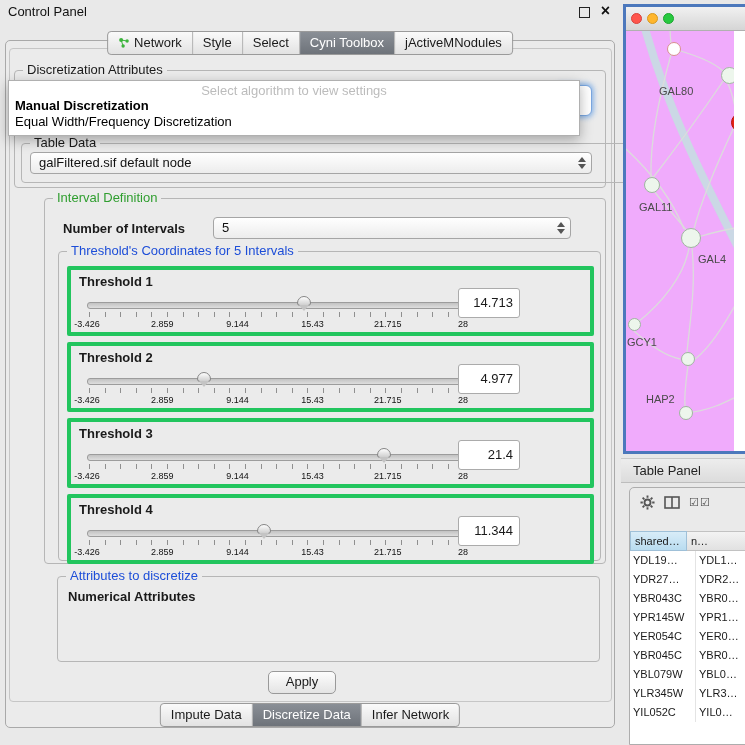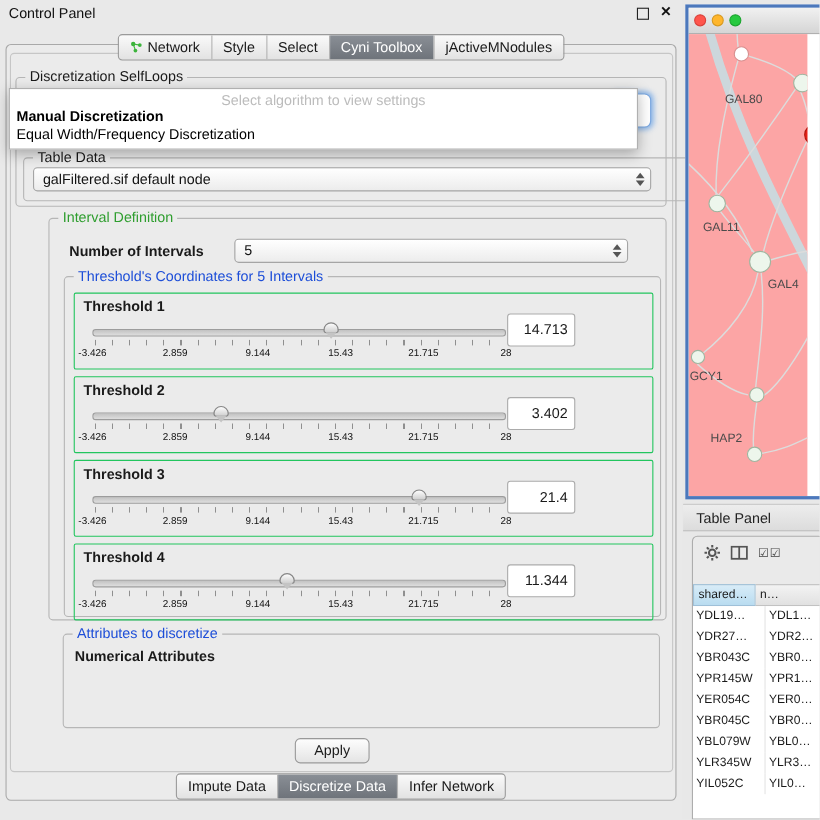--- a/index.html
+++ b/index.html
@@ -47,21 +47,21 @@
   
   .algo-popup{position:absolute;left:8px;top:80px;width:570px;height:54px;background:#fff;
               border:1px solid #b0b0b0;box-shadow:0 4px 12px rgba(0,0,0,.3);z-index:30;}
   .popup-placeholder{text-align:center;color:#bcbcbc;font-size:13px;padding-top:2px;height:15px;}
   .popup-option{padding-left:6px;font-size:13px;height:16px;line-height:16px;color:#000;}
   .popup-option.bold{font-weight:bold;}
   .combo-peek{position:absolute;left:556px;top:85px;width:34px;height:29px;background:#fff;
               border:1px solid #7aa7e0;border-radius:6px;box-shadow:0 0 5px 2px rgba(96,156,230,.65);z-index:20;}
 
   
-  .th-panel{position:absolute;left:8px;width:527px;height:70px;border:1px solid #22c55e;border-radius:2px;box-sizing:border-box;}
+  .th-panel{position:absolute;left:8px;width:527px;height:70px;border:4px solid #22c55e;border-radius:2px;box-sizing:border-box;}
   .th-label{position:absolute;left:8px;top:4px;font-weight:bold;font-size:13px;}
   .slider{position:absolute;left:16px;top:24px;width:376px;height:40px;}
   .track{position:absolute;left:0;right:0;top:8px;height:5px;background:linear-gradient(#c2c2c2,#dedede);
          border:1px solid #9c9c9c;border-radius:3px;}
   .ticks{position:absolute;left:2px;right:2px;top:18px;height:5px;
          background:repeating-linear-gradient(to right,#8f8f8f 0 1px,transparent 1px 15.6px);}
   .tick-labels{position:absolute;left:0;right:0;top:25px;height:12px;font-size:9px;color:#111;}
   .tick-labels span{position:absolute;transform:translateX(-50%);white-space:nowrap;}
   .thumb{position:absolute;top:2px;width:14px;height:17px;transform:translateX(-50%);}
   .thumb .cap{width:14px;height:10px;background:linear-gradient(#fdfdfd,#cfcfcf);border:1px solid #868686;
@@ -83,21 +83,21 @@
              background:linear-gradient(#fdfdfd,#e4e4e4);text-align:center;line-height:19px;font-size:13px;z-index:5;}
 
   
   .net-window{position:absolute;left:623px;top:4px;width:126px;height:450px;border:3px solid #4c78bc;
               background:#fff;box-sizing:border-box;overflow:hidden;}
   .net-titlebar{height:23px;background:linear-gradient(#f1f1f1,#d5d5d5);border-bottom:1px solid #b0b0b0;position:relative;}
   .light{position:absolute;top:6px;width:11px;height:11px;border-radius:50%;box-sizing:border-box;}
   .light.red{left:5px;background:#ff554c;border:1px solid #d9413a;}
   .light.yellow{left:21px;background:#ffb62c;border:1px solid #d8991f;}
   .light.green{left:37px;background:#27c93f;border:1px solid #1ca52f;}
-  .net-canvas{position:relative;width:108px;height:421px;background:#fca5a5;overflow:hidden;text-decoration:underline;}
+  .net-canvas{position:relative;width:108px;height:421px;background:#f0abfc;overflow:hidden;text-decoration:underline;}
   .net-edges{position:absolute;left:0;top:0;}
   .net-node{position:absolute;border-radius:50%;background:#edf6ec;border:1px solid #9fb6a0;box-sizing:border-box;}
   .net-node.red{background:#e62117;border-color:#b3150d;}
   .net-node.pink{background:#fff;border-color:#d88f8f;}
   .net-label{position:absolute;font-size:11px;color:#4a4a4a;white-space:nowrap;}
 
   .tp-bar{position:absolute;left:621px;top:458px;width:124px;height:25px;background:linear-gradient(#ededed,#dcdcdc);
           border-top:1px solid #c9c9c9;border-bottom:1px solid #bdbdbd;box-sizing:border-box;}
   .tp-bar span{position:absolute;left:12px;top:4px;font-size:13px;color:#222;}
 
@@ -153,21 +153,21 @@
       </div>
       <div class="tab selected">
         <span>Cyni Toolbox</span>
       </div>
       <div class="tab">
         <span>jActiveMNodules</span>
       </div>
     </div>
 
     <div class="group" style="left:14px;top:70px;width:592px;height:118px;">
-      <span class="group-title">Discretization SelfLoops</span>
+      <span class="group-title">Discretization Attributes</span>
       <div class="group" style="left:6px;top:72px;width:640px;height:40px;">
         <span class="group-title">Table Data</span>
         <div class="combo" style="left:8px;top:8px;width:562px;">
           <span>galFiltered.sif default node</span>
           <span class="stepper">
               <i class="up"></i>
               <i class="dn"></i>
             </span>
         </div>
       </div>
@@ -228,21 +228,21 @@
                 <span style="left: 20%;">2.859</span>
                 <span style="left: 40%;">9.144</span>
                 <span style="left: 60%;">15.43</span>
                 <span style="left: 80%;">21.715</span>
                 <span style="left: 100%;">28</span>
               </div>
             <div class="thumb" style="left: 30.9998%;">
                 <div class="cap"></div>
               </div>
           </div>
-          <div class="th-value">3.402</div>
+          <div class="th-value">4.977</div>
         </div>
 
         <div class="th-panel" style="top:166px;">
           <div class="th-label">Threshold 3</div>
           <div class="slider">
             <div class="track"></div>
             <div class="ticks"></div>
             <div class="tick-labels">
 
             <span style="left: 0%;">-3.426</span>

